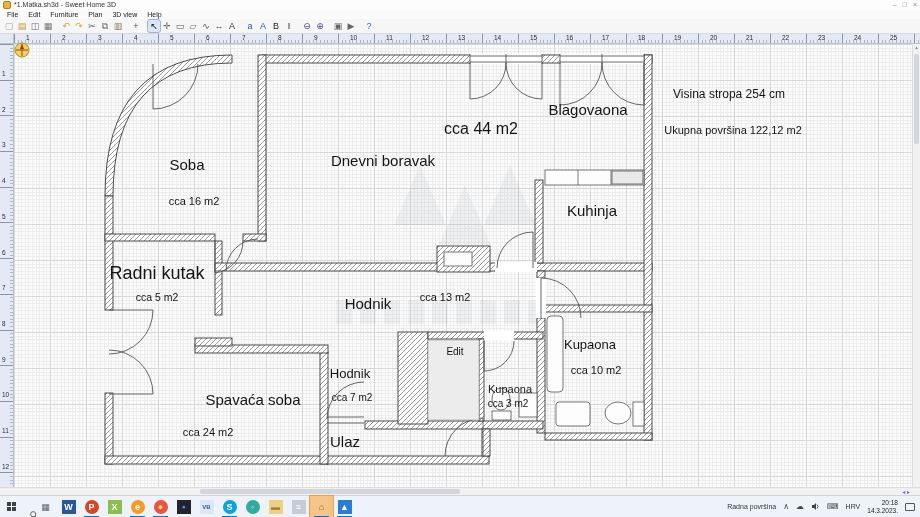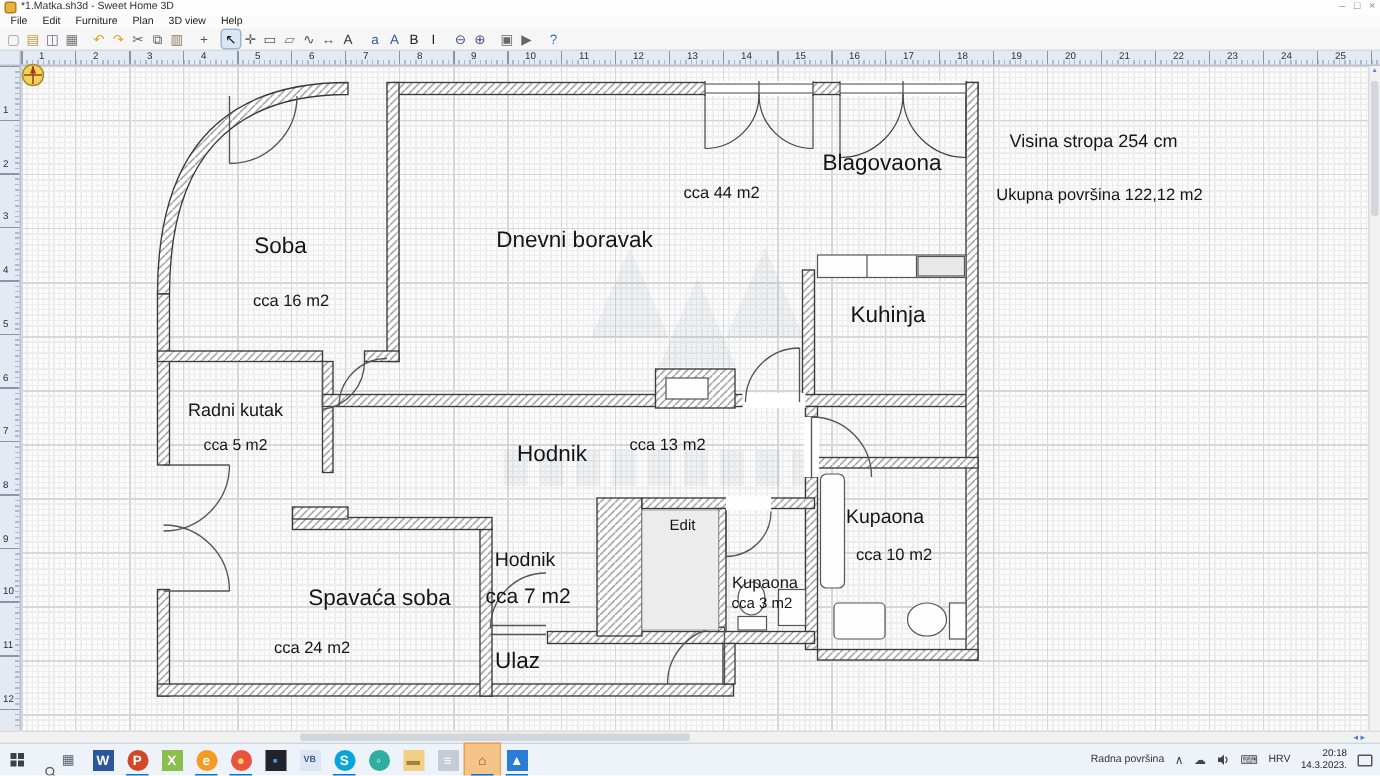--- a/index.html
+++ b/index.html
@@ -307,32 +307,32 @@
       <circle cx="22" cy="50" r="7" fill="#f5d05a" stroke="#a88a2a" stroke-width="1"></circle>
       <path d="M22,44 L22,56 M16,50 L28,50" stroke="#8a4a1a" stroke-width="1" fill="none"></path>
       <path d="M22,44 L24,49 L20,49 Z" fill="#b03020"></path>
     </g>
   </svg>
 
   <div id="labels">
       <span style="left: 187px; top: 164px; font-size: 15px;">Soba</span>
       <span style="left: 194px; top: 201px; font-size: 11px;">cca 16 m2</span>
       <span style="left: 383px; top: 160px; font-size: 15px;">Dnevni boravak</span>
-      <span style="left: 481px; top: 129px; font-size: 11px;">cca 44 m2</span>
+      <span style="left: 481px; top: 129px; font-size: 16px;">cca 44 m2</span>
       <span style="left: 588px; top: 109px; font-size: 15px;">Blagovaona</span>
       <span style="left: 592px; top: 210px; font-size: 15px;">Kuhinja</span>
-      <span style="left: 157px; top: 273px; font-size: 12px;">Radni kutak</span>
+      <span style="left: 157px; top: 273px; font-size: 18px;">Radni kutak</span>
       <span style="left: 157px; top: 297px; font-size: 10.5px;">cca 5 m2</span>
       <span style="left: 368px; top: 303px; font-size: 15px;">Hodnik</span>
       <span style="left: 445px; top: 297px; font-size: 11px;">cca 13 m2</span>
       <span style="left: 455px; top: 351px; font-size: 10px;">Edit</span>
       <span style="left: 590px; top: 344px; font-size: 13px;">Kupaona</span>
       <span style="left: 596px; top: 370px; font-size: 11px;">cca 10 m2</span>
       <span style="left: 350px; top: 373px; font-size: 13px;">Hodnik</span>
-      <span style="left: 352px; top: 397px; font-size: 14px;">cca 7 m2</span>
+      <span style="left: 352px; top: 397px; font-size: 10px;">cca 7 m2</span>
       <span style="left: 510px; top: 389px; font-size: 11px;">Kupaona</span>
       <span style="left: 508px; top: 403px; font-size: 10px;">cca 3 m2</span>
       <span style="left: 253px; top: 399px; font-size: 15px;">Spavaća soba</span>
       <span style="left: 208px; top: 432px; font-size: 11px;">cca 24 m2</span>
       <span style="left: 345px; top: 441px; font-size: 15px;">Ulaz</span>
       <span style="left: 729px; top: 94px; font-size: 12px;">Visina stropa 254 cm</span>
       <span style="left: 733px; top: 130px; font-size: 11px;">Ukupna površina 122,12 m2</span>
     </div>
 
   <div class="vscroll">▴<div class="thumb"></div></div>

